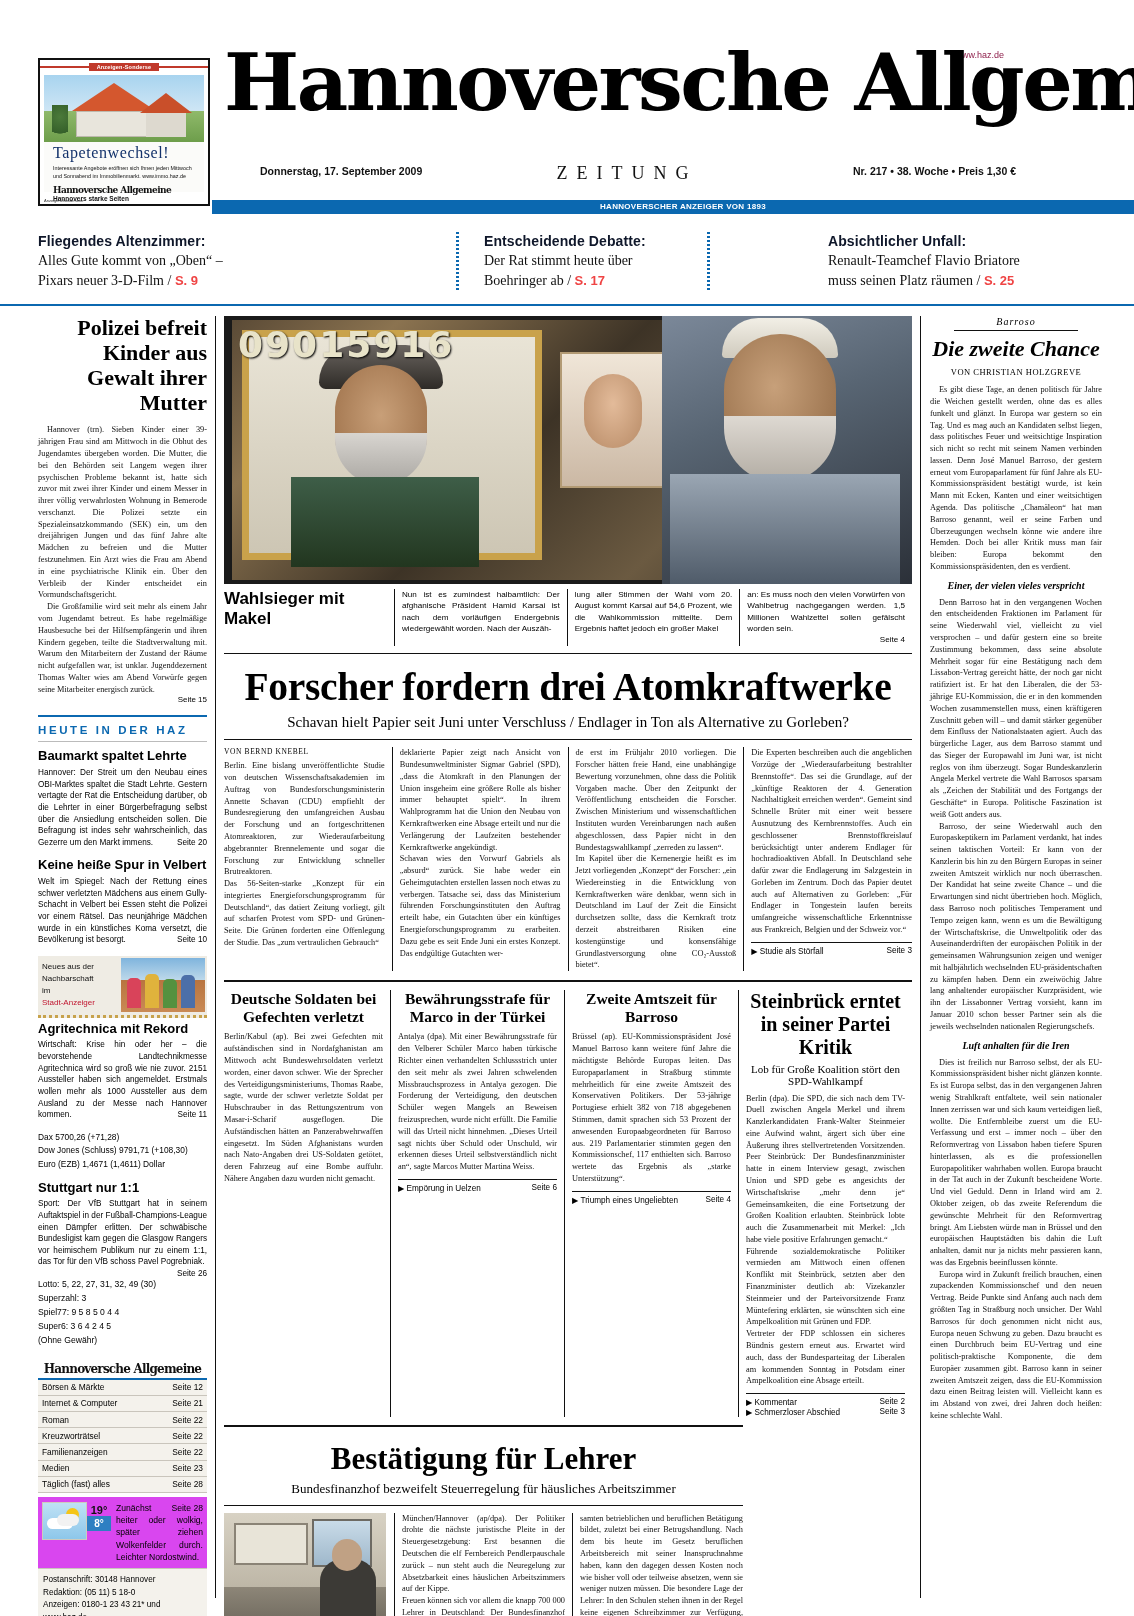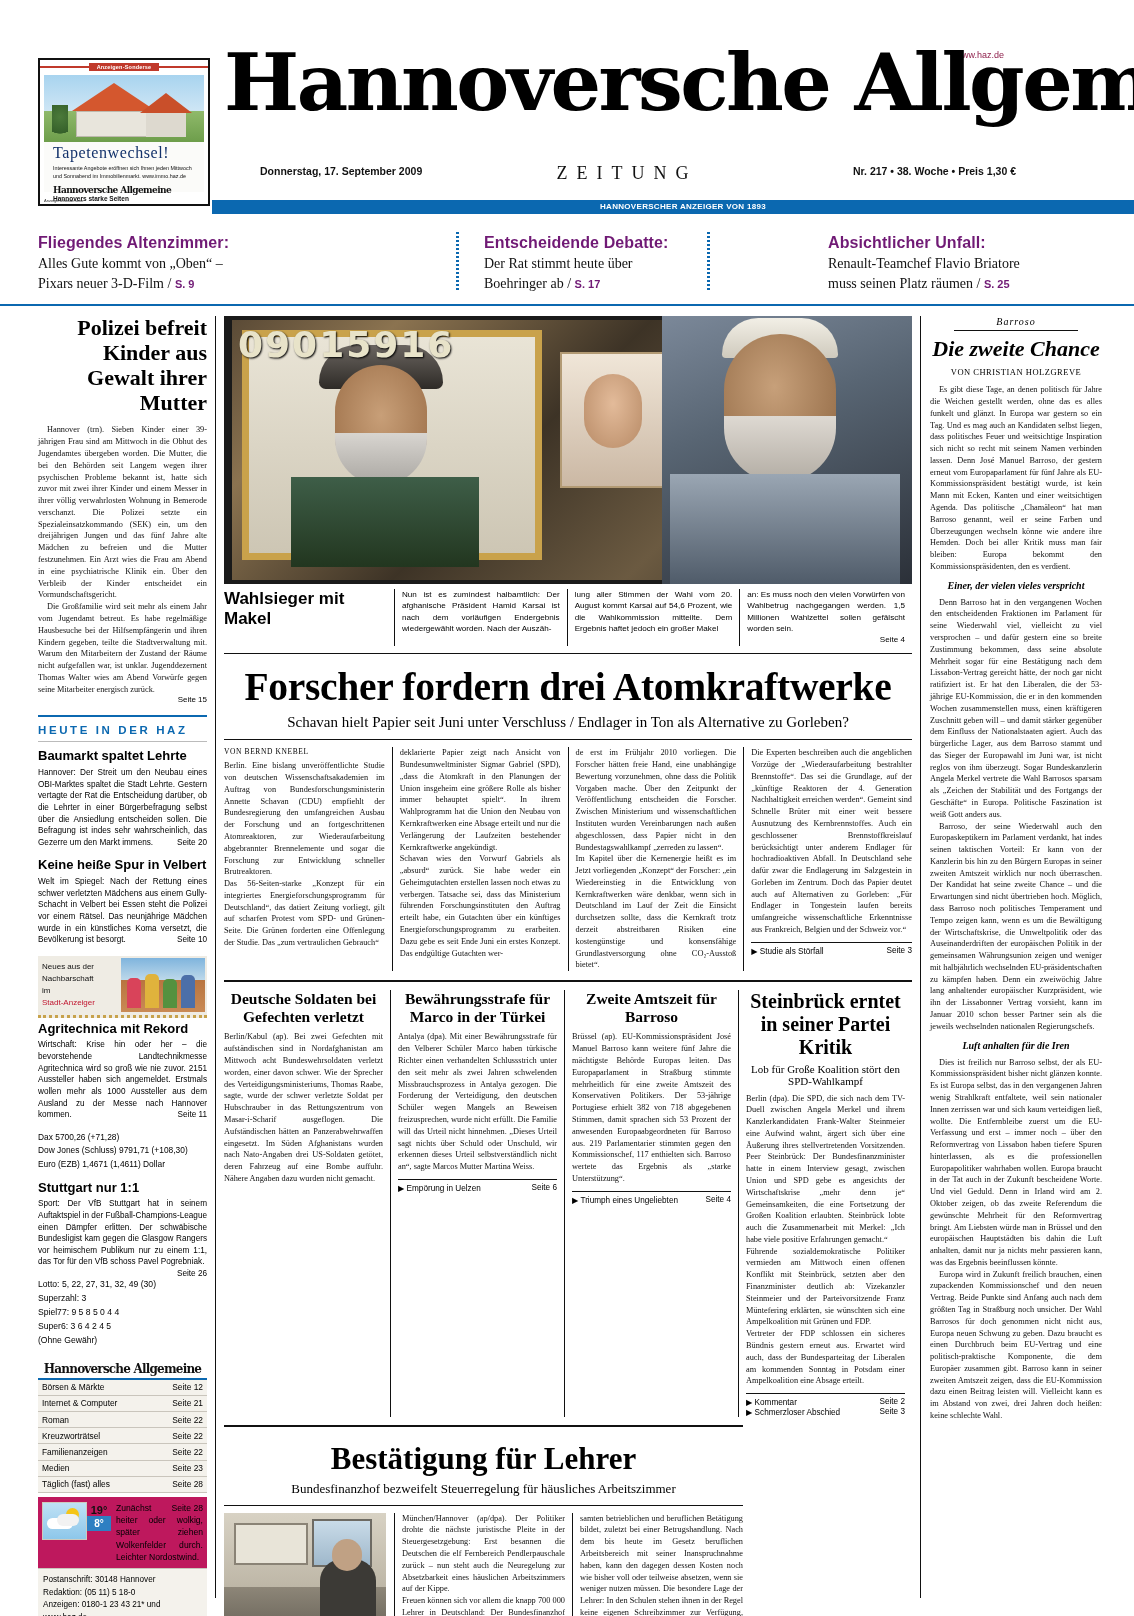--- a/index.html
+++ b/index.html
@@ -117,28 +117,28 @@
   .teaser {
     position:absolute; left:0; top:218px; width:1134px; height:88px;
     border-bottom:2.5px solid #0b68b0;
   }
   .teaser-sep {
     position:absolute; top:14px; width:3px; height:58px;
     background:repeating-linear-gradient(#0b68b0 0 2px, #fff 2px 4px);
   }
   .tz { position:absolute; top:14px; }
   .tz .kick {
-    font-size:16px; font-weight:bold; color:#701a75; letter-spacing:.1px;
+    font-size:14px; font-weight:bold; color:#0f172a; letter-spacing:.1px;
     font-family:"Liberation Sans", sans-serif; line-height:1.35;
   }
   .tz .body {
     font-size:14px; color:#111; line-height:1.45;
     font-family:"Liberation Serif", serif;
   }
-  .tz .body .pg { color:#701a75; font-weight:bold; font-family:"Liberation Sans", sans-serif; font-size:11px; }
+  .tz .body .pg { color:#ef4444; font-weight:bold; font-family:"Liberation Sans", sans-serif; font-size:13px; }
 
   .up-img {
     position:absolute; left:250px; top:215px; width:120px; height:92px; overflow:hidden;
   }
   .up-a { position:absolute; left:8px; top:12px; width:46px; height:62px; background:#5b5b60; border-radius:14px 14px 4px 4px; }
   .up-head { position:absolute; left:4px; top:2px; width:54px; height:34px; background:#e8e3dc; border-radius:16px; }
   .up-glass { position:absolute; left:8px; top:16px; width:44px; height:11px; border:2.5px solid #222; border-radius:3px; }
   .up-b { position:absolute; left:58px; top:26px; width:44px; height:56px; background:#d9b548; border-radius:12px 12px 4px 4px; }
   .up-bh { position:absolute; left:62px; top:14px; width:34px; height:24px; background:#f0d9a8; border-radius:12px; }
   .up-horn { position:absolute; left:46px; top:22px; width:30px; height:10px; background:#e8c64a; transform:rotate(-18deg); border-radius:2px; }
@@ -220,21 +220,21 @@
     text-align:center; font-family:"DejaVu Serif", serif; font-weight:bold;
     font-size:12px; letter-spacing:-.8px; margin:14px 0 2px; color:#111;
   }
   .idx-table { width:100%; border-collapse:collapse; background:#f4f2ec; border-top:2.5px solid #0b68b0; }
   .idx-table td {
     font-size:8.4px; padding:2.6px 4px; border-bottom:1px solid #c9c5bc;
     font-family:"Liberation Sans", sans-serif;
   }
   .idx-table td.r { text-align:right; }
 
-  .wx { display:flex; background:#be185d; padding:5px 4px; margin-top:4px; border-bottom:1px solid #c9c5bc;}
+  .wx { display:flex; background:#d946ef; padding:5px 4px; margin-top:4px; border-bottom:1px solid #c9c5bc;}
   .wx-ico { width:45px; height:38px; background:linear-gradient(#bfe1f5,#8dc7ea); position:relative; flex:none; border:1px solid #cfcabd;}
   .wx-ico .sun { position:absolute; right:7px; top:5px; width:13px; height:13px; background:#f5c518; border-radius:50%; }
   .wx-ico .cl1 { position:absolute; left:4px; top:15px; width:26px; height:11px; background:#fff; border-radius:7px; }
   .wx-ico .cl2 { position:absolute; left:14px; top:11px; width:22px; height:12px; background:#f2f2f2; border-radius:7px; }
   .wx-temps { width:24px; flex:none; font-family:"Liberation Sans", sans-serif; }
   .wx-temps .hi { font-size:11px; font-weight:bold; color:#111; text-align:center; padding-top:2px; }
   .wx-temps .lo { font-size:10px; font-weight:bold; color:#fff; background:#2e7fc2; text-align:center; padding:2px 0; }
   .wx-txt { flex:1; font-size:8.6px; line-height:1.42; padding-left:5px; text-align:justify; font-family:"Liberation Sans", sans-serif;}
   .wx-txt .sp { float:right; }
 

